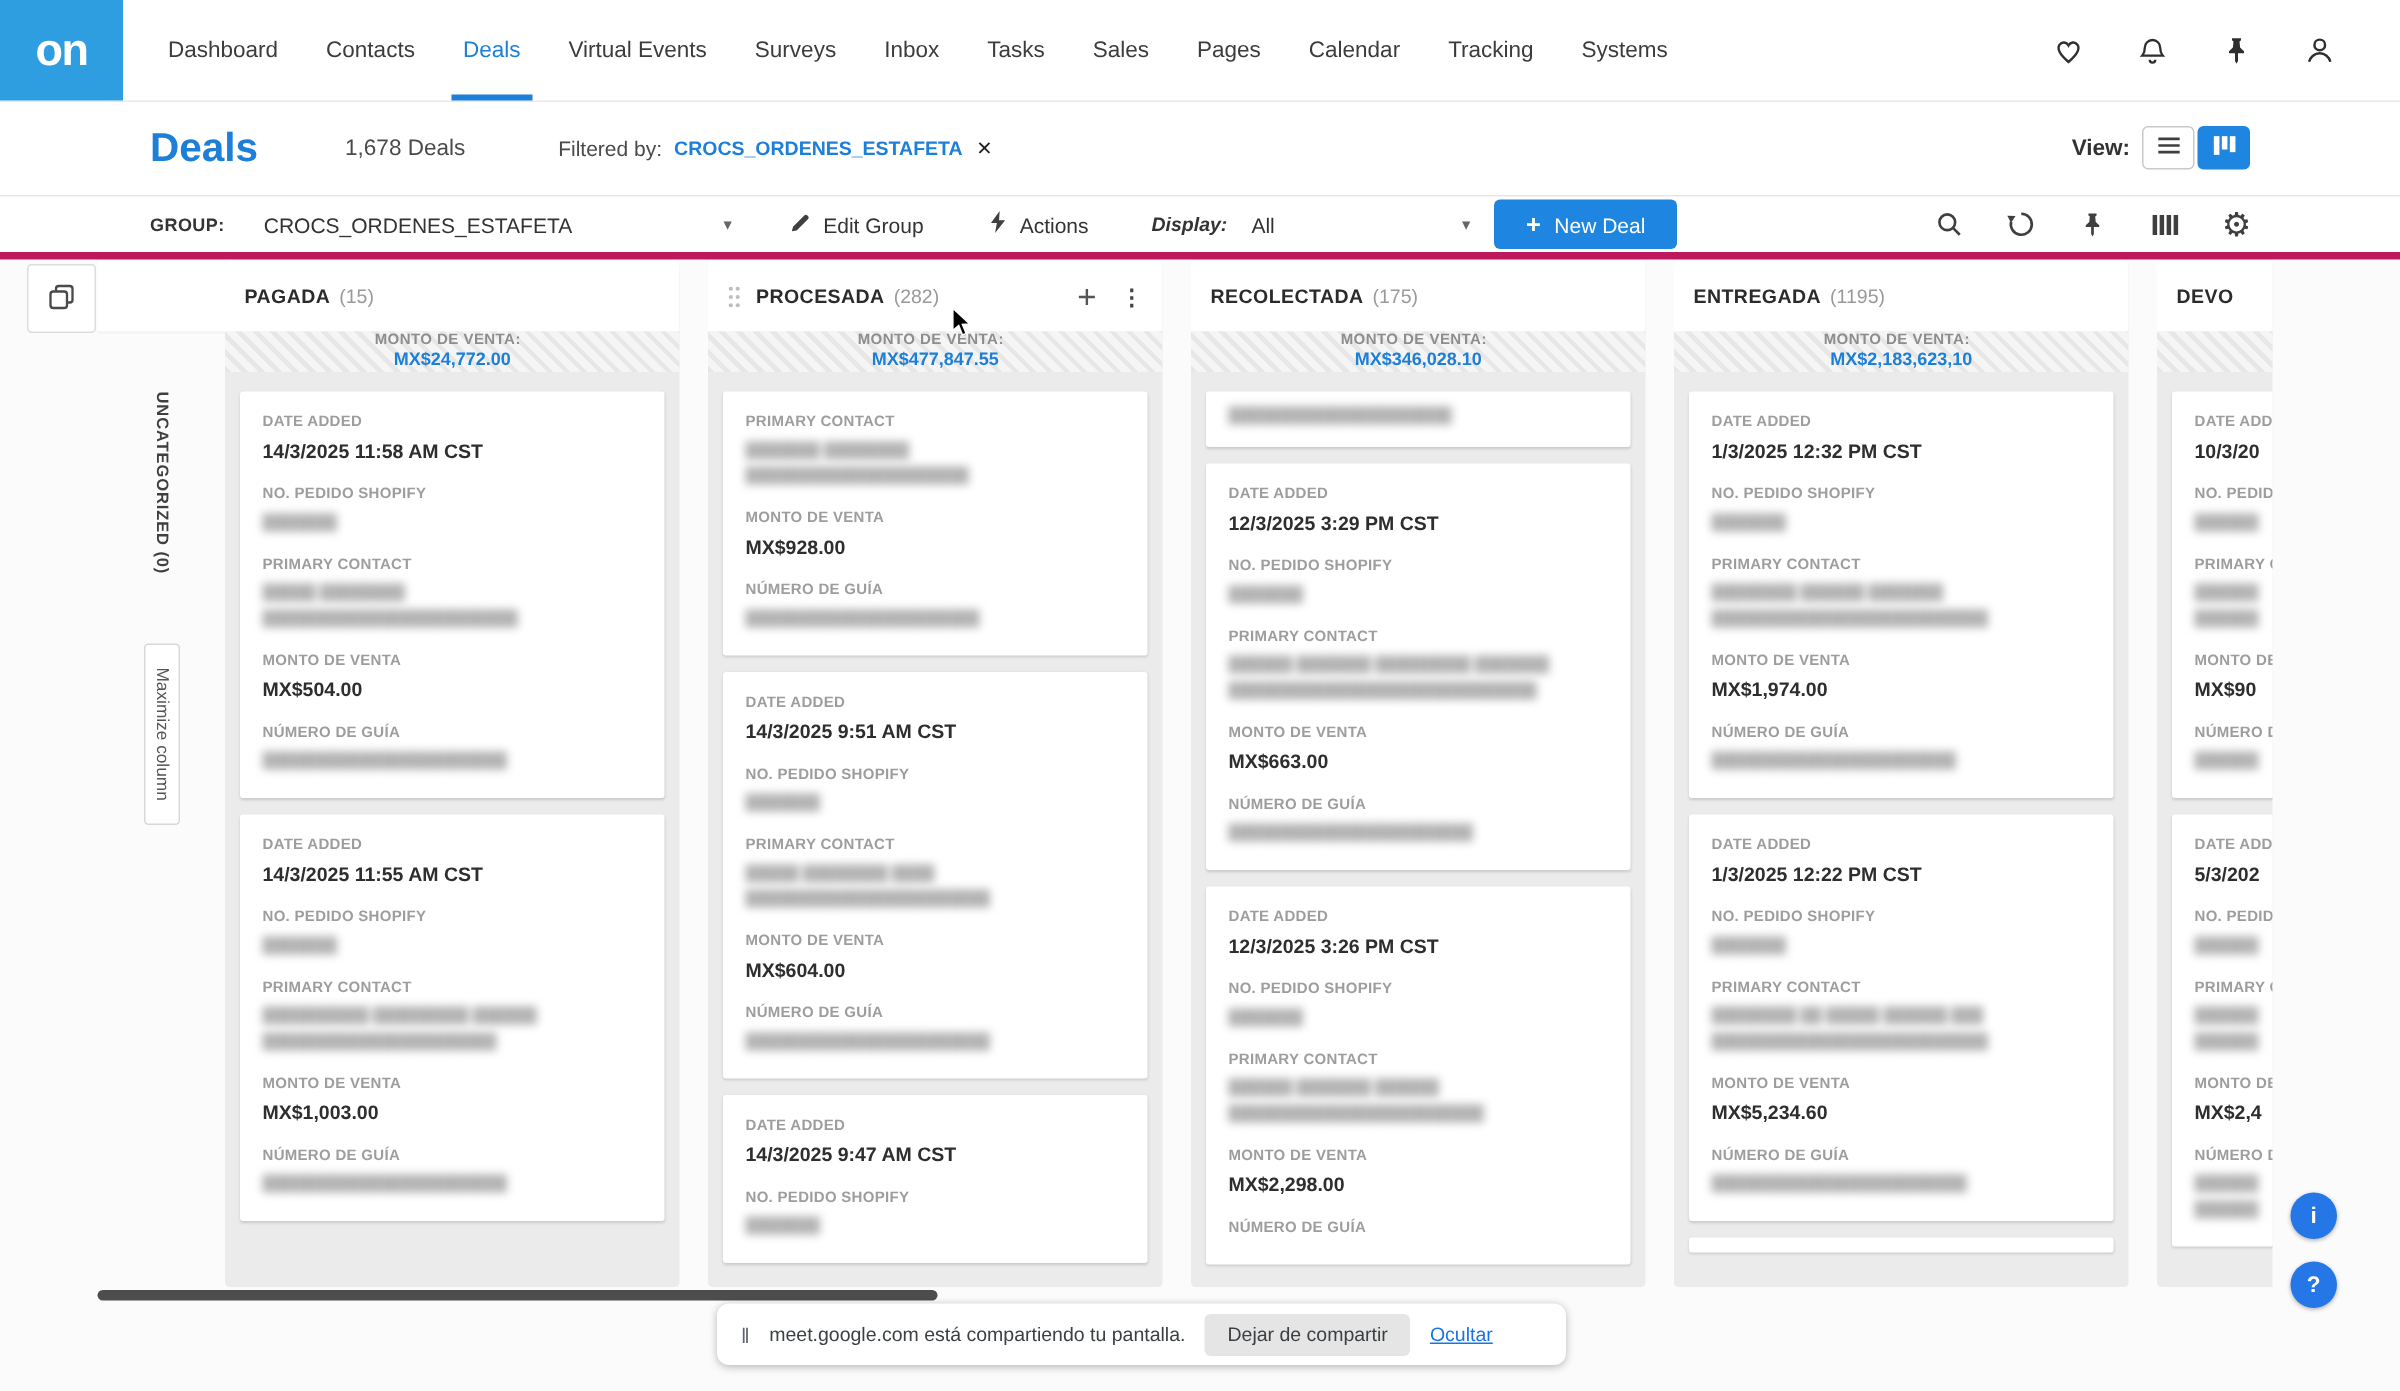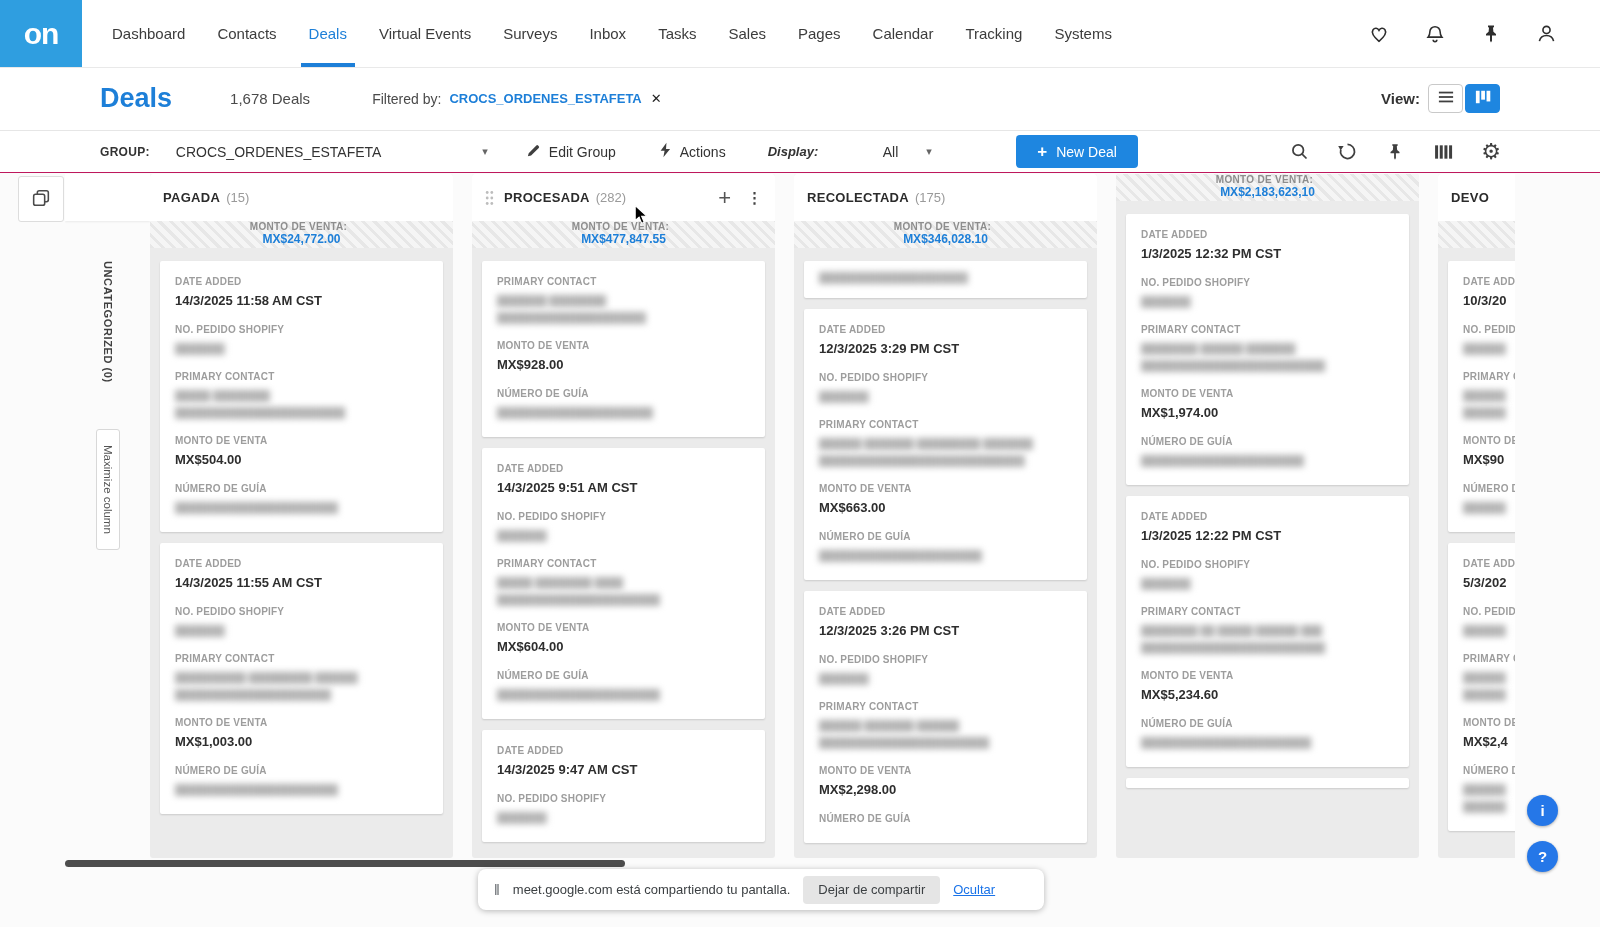--- a/index.html
+++ b/index.html
@@ -21,28 +21,28 @@
   .deal-count{font-size:15px;color:#4a4a4a;margin-right:62px;}
   .filtered-label{font-size:14px;color:#4a4a4a;margin-right:8px;}
   .filter-link{font-size:13px;font-weight:700;color:var(--accent,#1d7fd8);cursor:pointer;text-decoration:none;}
   .filter-x{font-size:13px;color:#222;margin-left:9px;cursor:pointer;}
   .view-area{margin-left:auto;display:flex;align-items:center;gap:2px;padding-right:100px;}
   .view-label{font-size:15px;font-weight:600;color:#333;margin-right:6px;}
   .view-btn{width:35px;height:29px;border:1px solid #c9c9c9;border-radius:4px;background:#fff;display:flex;align-items:center;justify-content:center;cursor:pointer;padding:0;}
   .view-btn.active{background:var(--btn-blue,#1e86e0);border-color:var(--btn-blue,#1e86e0);}
 
   
-  .toolbar{position:absolute;top:130px;left:0;width:1600px;height:43px;background:#fff;border-top:1px solid #e6e6e6;border-bottom:1px solid #be185d;display:flex;align-items:center;padding-left:100px;box-sizing:border-box;}
+  .toolbar{position:absolute;top:130px;left:0;width:1600px;height:43px;background:#fff;border-top:1px solid #e6e6e6;border-bottom:5px solid #be185d;display:flex;align-items:center;padding-left:100px;box-sizing:border-box;}
   .group-label{font-size:12px;font-weight:700;color:#333;margin-right:26px;letter-spacing:.3px;}
   .group-select{display:flex;align-items:center;width:312px;justify-content:space-between;cursor:pointer;margin-right:38px;}
   .select-value{font-size:14px;color:#333;}
   .chev{font-size:11px;color:#666;}
   .tool-btn{display:flex;align-items:center;gap:8px;font-size:14px;color:#333;margin-right:42px;cursor:pointer;background:none;border:none;padding:0;font-family:inherit;}
   .display-label{font-size:13px;font-weight:700;color:#333;margin-right:16px;font-style:italic;}
-  .display-select{display:flex;align-items:center;width:146px;justify-content:center;cursor:pointer;margin-right:36px;gap:28px;}
+  .display-select{display:flex;align-items:center;width:146px;justify-content:space-between;cursor:pointer;margin-right:16px;gap:28px;}
   .new-deal{background:var(--btn-blue,#1e86e0);color:#fff;border:none;border-radius:4px;height:33px;padding:0 21px;font-size:14px;display:flex;align-items:center;gap:9px;cursor:pointer;font-family:inherit;}
   .new-deal .plus-glyph{font-size:17px;font-weight:700;line-height:1;}
   .toolbar-icons{margin-left:auto;display:flex;align-items:center;gap:26px;padding-right:98px;}
   .tb-icon{width:22px;height:22px;display:flex;align-items:center;justify-content:center;cursor:pointer;color:#3f3f3f;}
   .gear-glyph{font-size:22px;color:#3f3f3f;line-height:1;}
 
   
   .board{position:absolute;top:174px;left:65px;width:1450px;height:684px;display:flex;overflow:hidden;}
   .stack-btn{position:absolute;left:18px;top:176px;width:46px;height:46px;background:#fff;border:1px solid #ddd;border-radius:3px;display:flex;align-items:center;justify-content:center;cursor:pointer;z-index:4;}
   .rail{width:85px;flex-shrink:0;display:flex;flex-direction:column;align-items:center;}
@@ -420,20 +420,24 @@
                 <div class="field-label">MONTO DE VENTA</div>
                 <div class="field-line">MX$2,298.00</div>
               </div>
               <div class="field">
                 <div class="field-label">NÚMERO DE GUÍA</div>
               </div>
             </article>
           </div>
         </section>
         <section class="kanban-column">
+          <div class="col-header">
+            <span class="col-title">ENTREGADA</span>
+            <span class="col-count">(1195)</span>
+          </div>
           <div class="monto-row">
             <span class="monto-label">MONTO DE VENTA:</span>
             <span class="monto-value">MX$2,183,623,10</span>
           </div>
           <div class="col-body">
             <article class="deal-card">
               <div class="field">
                 <div class="field-label">DATE ADDED</div>
                 <div class="field-line">1/3/2025 12:32 PM CST</div>
               </div>

